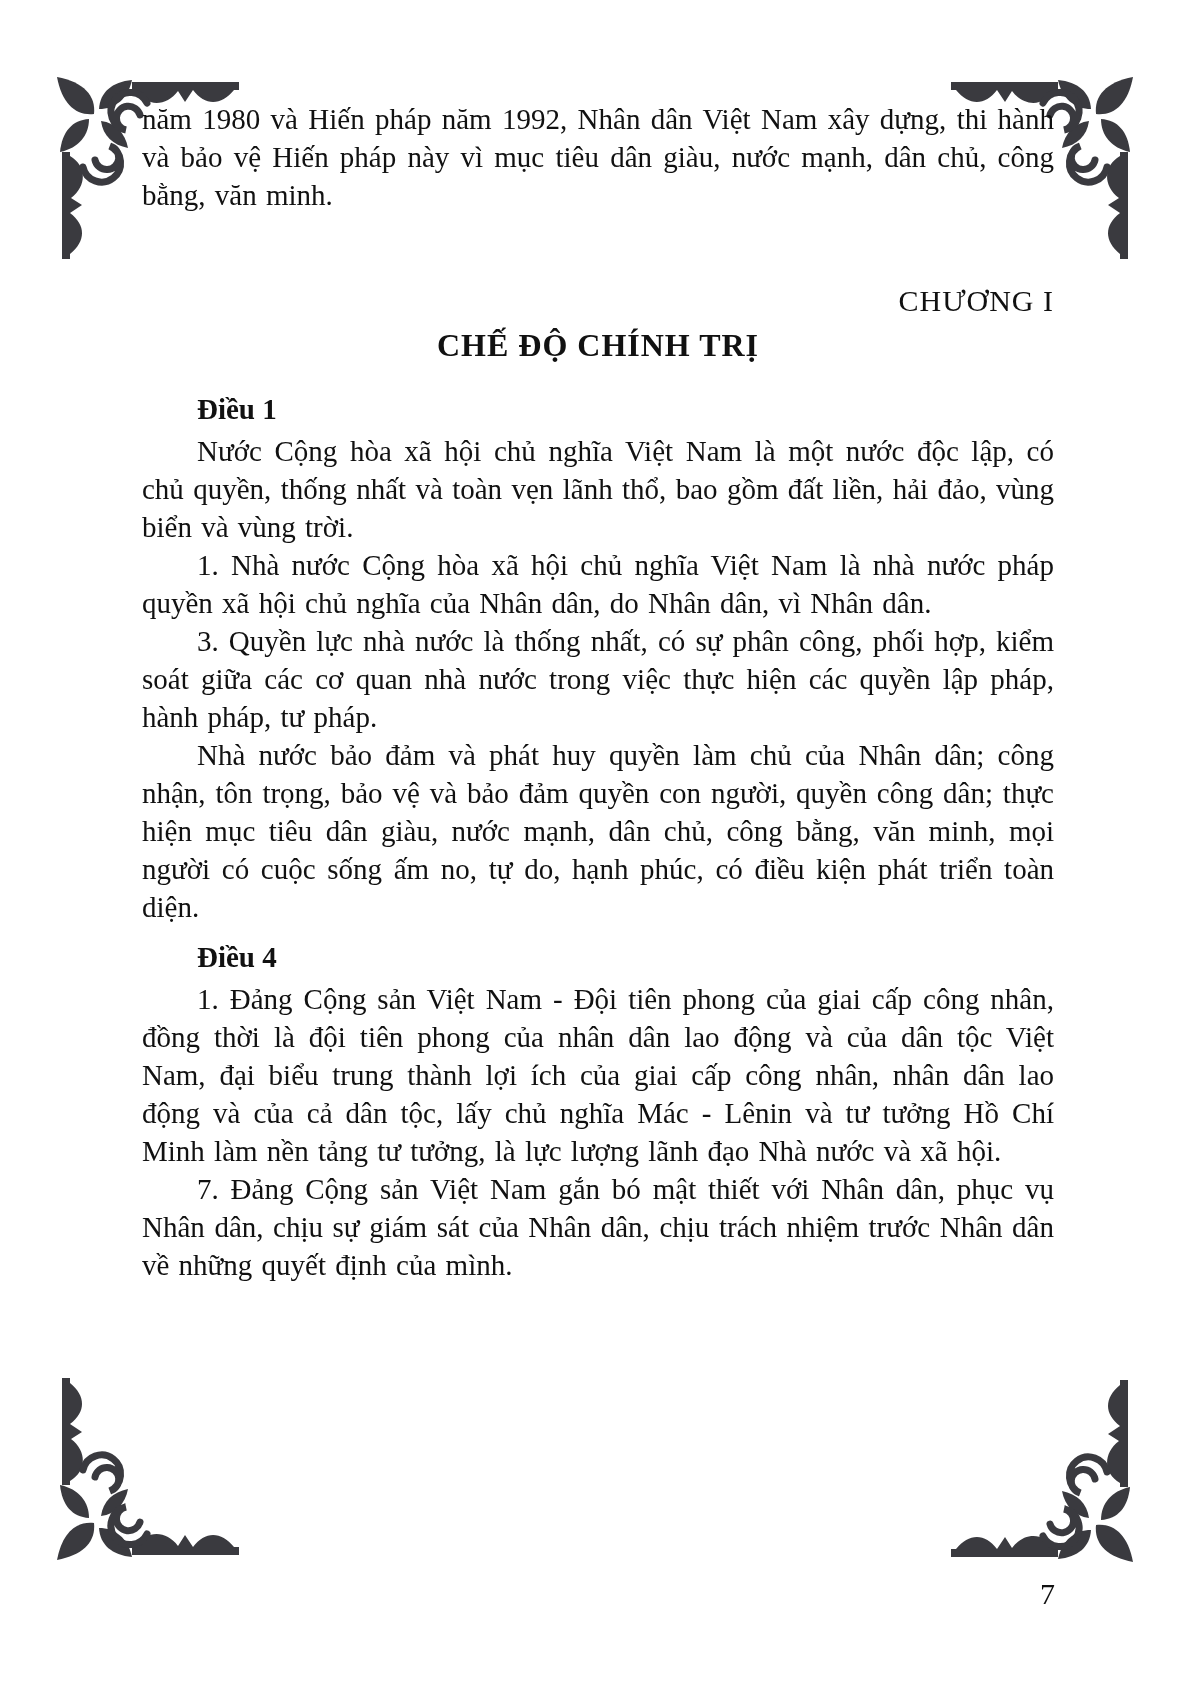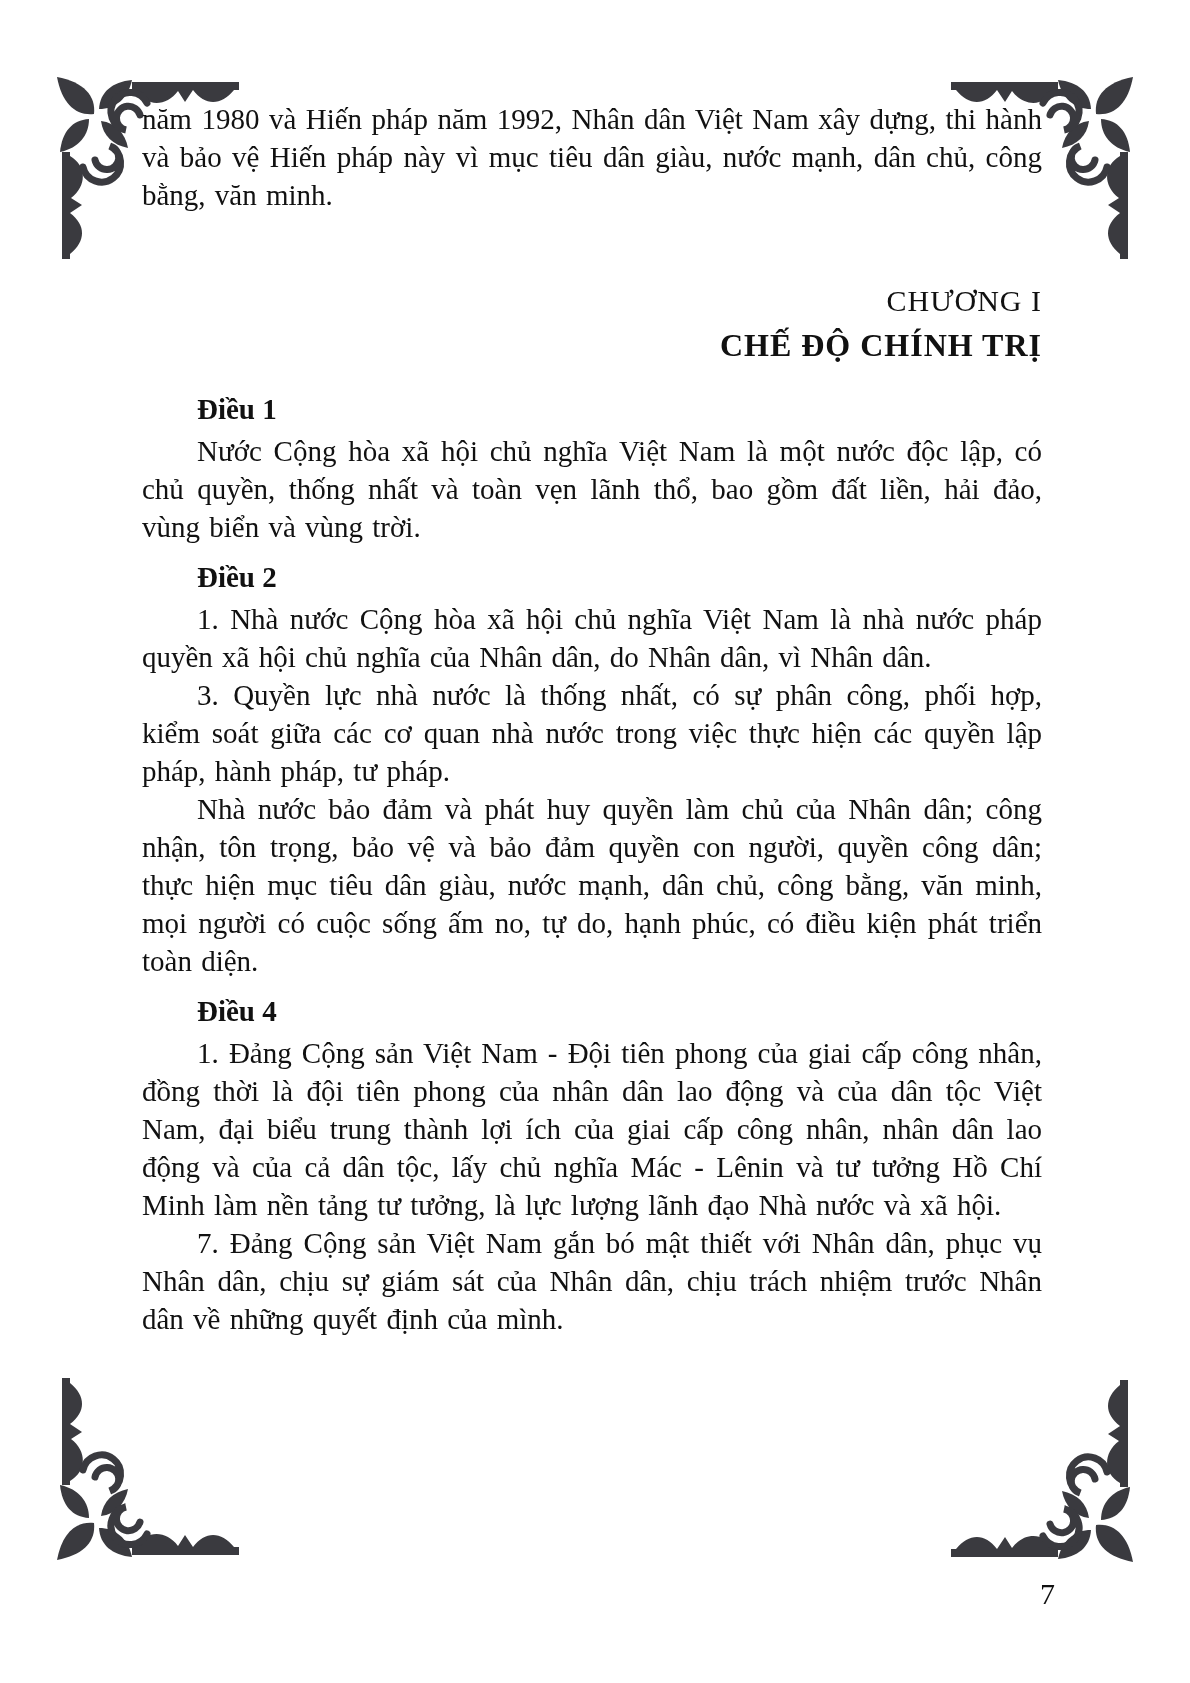--- a/index.html
+++ b/index.html
@@ -11,21 +11,21 @@
   .page {
     position: relative;
     width: 1190px; height: 1683px;
     background: #ffffff;
     font-family: "Liberation Serif", serif;
     color: #111111;
     overflow: hidden;
   }
   .content {
     position: absolute;
-    left: 142px; right: 148px; top: 0;
+    left: 142px; right: 136px; top: 0;
     padding-top: 100px;
   }
   p.body {
     font-size: 29px;
     line-height: 38px;
     text-align: justify;
     margin: 0;
     word-spacing: 2px;
   }
   p.indent { text-indent: 55px; }
@@ -33,21 +33,21 @@
     font-size: 30px;
     font-weight: 400;
     text-align: right;
     margin: 66px 0 0 0;
     line-height: 42px;
     letter-spacing: 1px;
   }
   .chapter-title {
     font-size: 32px;
     font-weight: 700;
-    text-align: right;
+    text-align: center;
     margin: 0 0 22px 0;
     line-height: 46px;
     letter-spacing: 1px;
   }
   .dieu {
     font-size: 29px;
     line-height: 38px;
     font-weight: 700;
     margin: 12px 0 4px 0;
     padding-left: 55px;
@@ -116,21 +116,20 @@
   <main class="content">
 
     <p class="body">năm 1980 và Hiến pháp năm 1992, Nhân dân Việt Nam xây dựng, thi hành và bảo vệ Hiến pháp này vì mục tiêu dân giàu, nước mạnh, dân chủ, công bằng, văn minh.</p>
 
     <h2 class="chapter-label">CHƯƠNG I</h2>
     <h1 class="chapter-title">CHẾ ĐỘ CHÍNH TRỊ</h1>
 
     <h3 class="dieu">Điều 1</h3>
     <p class="body indent">Nước Cộng hòa xã hội chủ nghĩa Việt Nam là một nước độc lập, có chủ quyền, thống nhất và toàn vẹn lãnh thổ, bao gồm đất liền, hải đảo, vùng biển và vùng trời.</p>
 
-    <h3 class="dieu">Điều 2</h3>
     <p class="body indent">1. Nhà nước Cộng hòa xã hội chủ nghĩa Việt Nam là nhà nước pháp quyền xã hội chủ nghĩa của Nhân dân, do Nhân dân, vì Nhân dân.</p>
     <p class="body indent">3. Quyền lực nhà nước là thống nhất, có sự phân công, phối hợp, kiểm soát giữa các cơ quan nhà nước trong việc thực hiện các quyền lập pháp, hành pháp, tư pháp.</p>
 
     <p class="body indent">Nhà nước bảo đảm và phát huy quyền làm chủ của Nhân dân; công nhận, tôn trọng, bảo vệ và bảo đảm quyền con người, quyền công dân; thực hiện mục tiêu dân giàu, nước mạnh, dân chủ, công bằng, văn minh, mọi người có cuộc sống ấm no, tự do, hạnh phúc, có điều kiện phát triển toàn diện.</p>
 
     <h3 class="dieu">Điều 4</h3>
     <p class="body indent">1. Đảng Cộng sản Việt Nam - Đội tiên phong của giai cấp công nhân, đồng thời là đội tiên phong của nhân dân lao động và của dân tộc Việt Nam, đại biểu trung thành lợi ích của giai cấp công nhân, nhân dân lao động và của cả dân tộc, lấy chủ nghĩa Mác - Lênin và tư tưởng Hồ Chí Minh làm nền tảng tư tưởng, là lực lượng lãnh đạo Nhà nước và xã hội.</p>
     <p class="body indent">7. Đảng Cộng sản Việt Nam gắn bó mật thiết với Nhân dân, phục vụ Nhân dân, chịu sự giám sát của Nhân dân, chịu trách nhiệm trước Nhân dân về những quyết định của mình.</p>
 
   </main>

